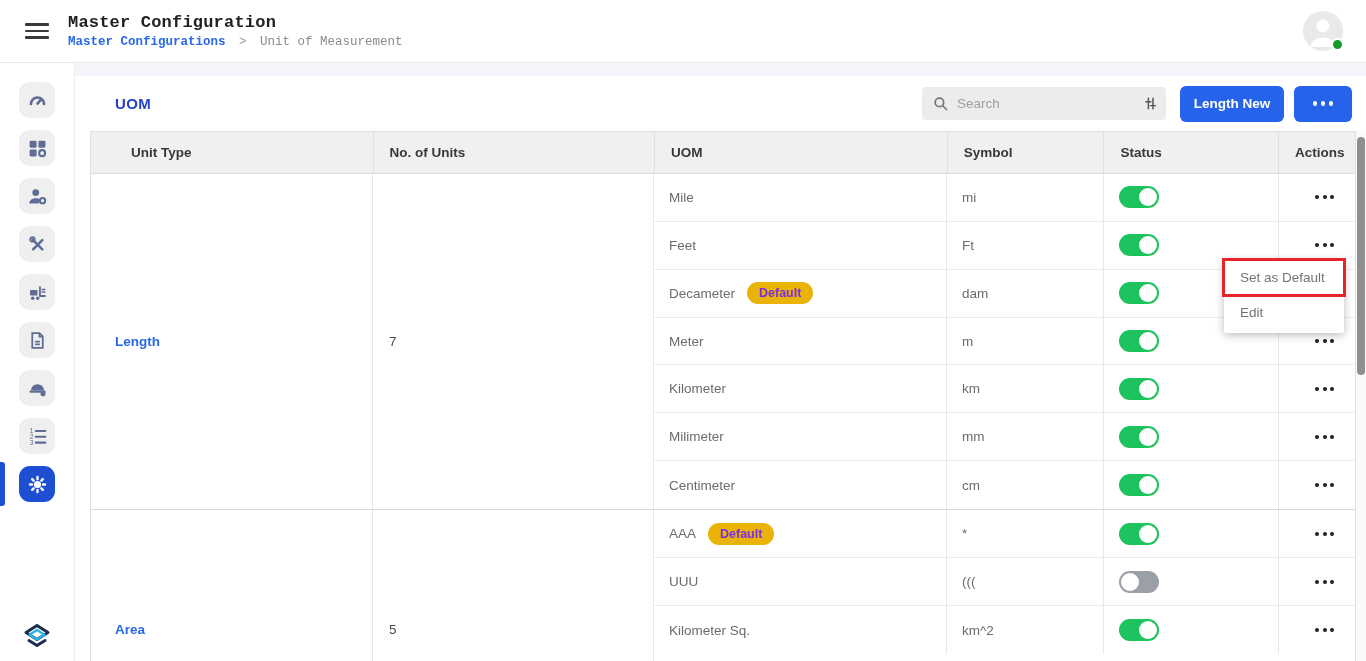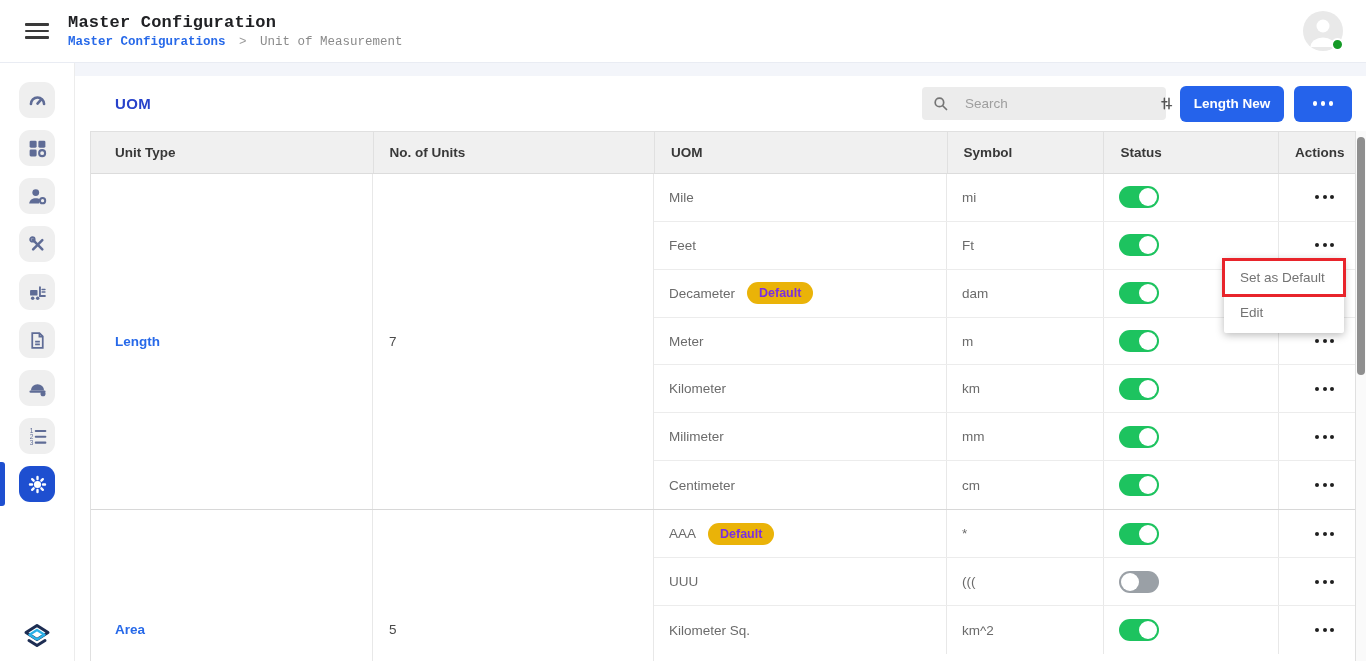--- a/index.html
+++ b/index.html
@@ -35,21 +35,21 @@
   .side-btn.active::before { content:""; position:absolute; left:-19.5px; top:-4px; width:5px; height:44px;
                              background:#1e4fd0; border-radius:0 3px 3px 0; }
   .side-logo { position:absolute; left:21px; bottom:8px; width:32px; height:32px; }
 
   
   .content { position:absolute; top:76px; left:75px; right:0; bottom:0; background:#fff; }
 
   .toolbar { height:55px; display:flex; align-items:center; padding:0 14px 0 40px; }
   .uom-title { font-size:15px; font-weight:700; color:#2742cb; letter-spacing:.4px; }
   .searchbox { width:244px; height:33px; background:#ececec; border-radius:4px; display:flex;
-               align-items:center; padding:4px 10px; margin-right:14px;gap:8px; }
+               align-items:center; padding:4px 10px; margin-right:14px; }
   .searchbox svg { width:17px; height:17px; color:#757575; flex:none; }
   .searchbox input { flex:1; border:none; outline:none; background:transparent; font-size:13.5px;
                      color:#444; margin:0 8px; font-family:"Liberation Sans", sans-serif; }
   .searchbox input::placeholder { color:#9e9e9e; }
   .tune-icon { cursor:pointer; color:#555 !important; }
   .btn { height:36px; border:none; border-radius:6px; background:#2563eb; color:#fff; font-weight:700;
          font-size:13.5px; cursor:pointer; font-family:"Liberation Sans", sans-serif; }
   .btn-create { width:104px; margin-right:10px; }
   .btn-more { width:58px; display:flex; align-items:center; justify-content:center; }
   .dots { display:flex; align-items:center; }
@@ -234,21 +234,21 @@
       <span class="dots">
           <i></i>
           <i></i>
           <i></i>
         </span>
     </button>
   </div>
 
   <div class="table">
     <div class="thead">
-        <div class="th" style="width: 283px; padding-left: 24px;">Unit Type</div>
+        <div class="th" style="width: 283px; padding-left: 40px;">Unit Type</div>
         <div class="th" style="width: 282px;">No. of Units</div>
         <div class="th" style="width: 293px;">UOM</div>
         <div class="th" style="width: 157px;">Symbol</div>
         <div class="th" style="width: 175px;">Status</div>
         <div class="th" style="width: 76px;">Actions</div>
       </div>
     <div class="tbody">
         <div class="tgroup" style="height: 336px;">
           <div class="cell-unit" style="width: 283px;">
             <span class="unit-link">Length</span>

